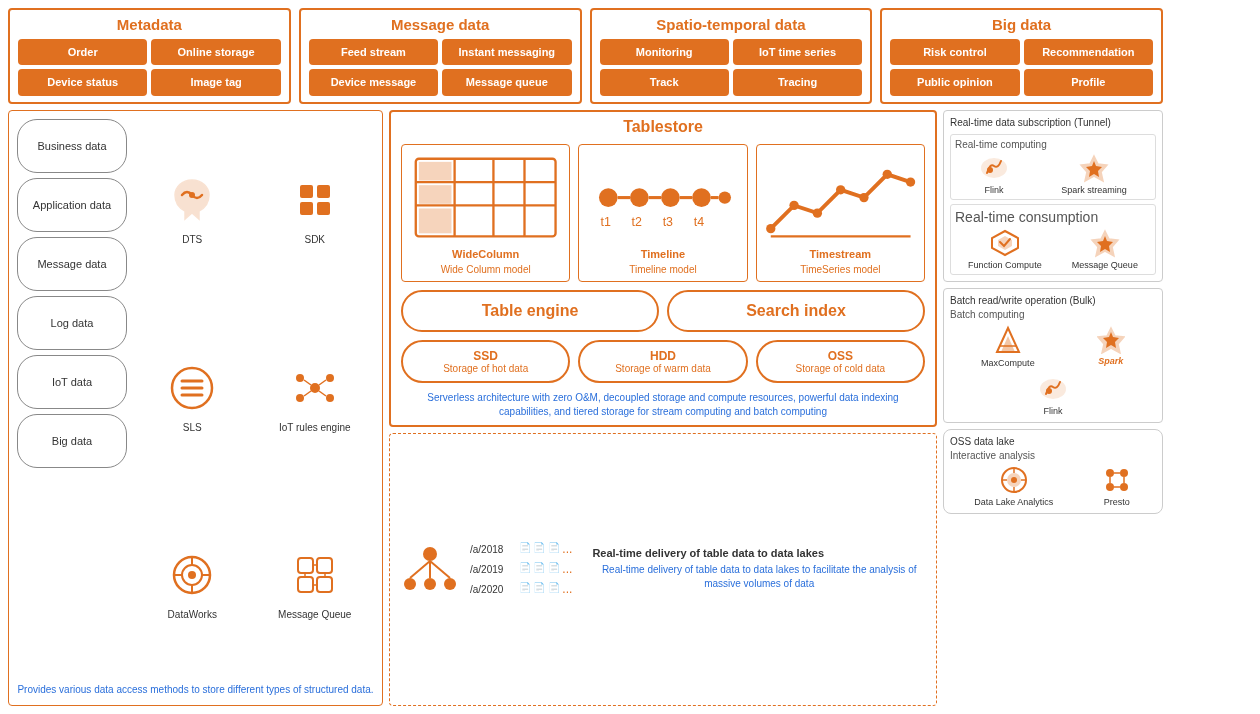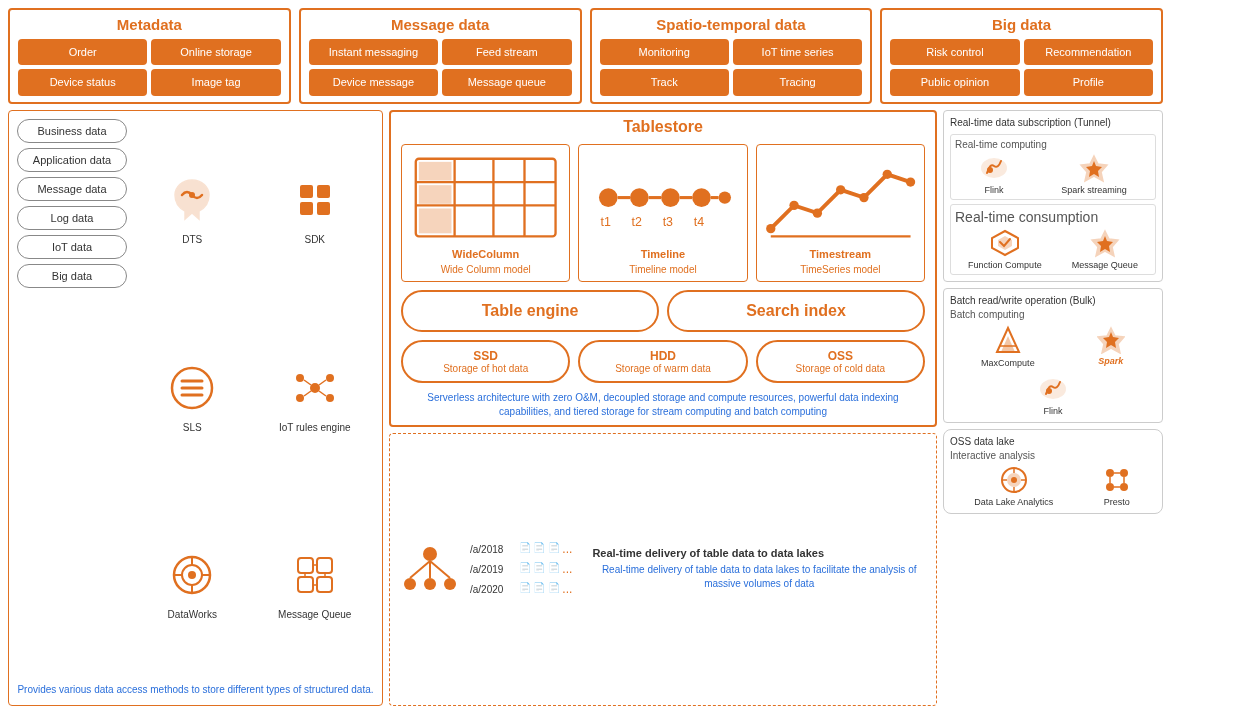--- a/index.html
+++ b/index.html
@@ -44,21 +44,21 @@
       grid-template-columns: 1fr 1fr;
       gap: 4px;
     }
     .cat-btn {
       background: #e07020;
       color: white;
       border-radius: 4px;
       padding: 6px 4px;
       text-align: center;
       font-size: 11px;
-      font-weight: normal;
+      font-weight: bold;
       line-height: 1.3;
     }
 
     
     .bottom-row {
       display: flex;
       gap: 6px;
       flex: 1;
       min-height: 0;
     }
@@ -81,21 +81,21 @@
     .data-types-col {
       display: flex;
       flex-direction: column;
       gap: 5px;
       width: 110px;
       flex-shrink: 0;
     }
     .data-type-item {
       border: 1.5px solid #888;
       border-radius: 20px;
-      padding: 5px 8px;
+      padding: 20px 8px;
       text-align: center;
       font-size: 11px;
       color: #333;
     }
     .icons-col {
       display: flex;
       flex-direction: column;
       gap: 0px;
       flex: 1;
     }
@@ -318,22 +318,22 @@
         <div class="cat-btn">Order</div>
         <div class="cat-btn">Online storage</div>
         <div class="cat-btn">Device status</div>
         <div class="cat-btn">Image tag</div>
       </div>
     </div>
 
     <div class="category-box">
       <div class="category-title">Message data</div>
       <div class="category-buttons">
+        <div class="cat-btn">Feed stream</div>
         <div class="cat-btn">Instant messaging</div>
-        <div class="cat-btn">Feed stream</div>
         <div class="cat-btn">Device message</div>
         <div class="cat-btn">Message queue</div>
       </div>
     </div>
 
     <div class="category-box">
       <div class="category-title">Spatio-temporal data</div>
       <div class="category-buttons">
         <div class="cat-btn">Monitoring</div>
         <div class="cat-btn">IoT time series</div>

